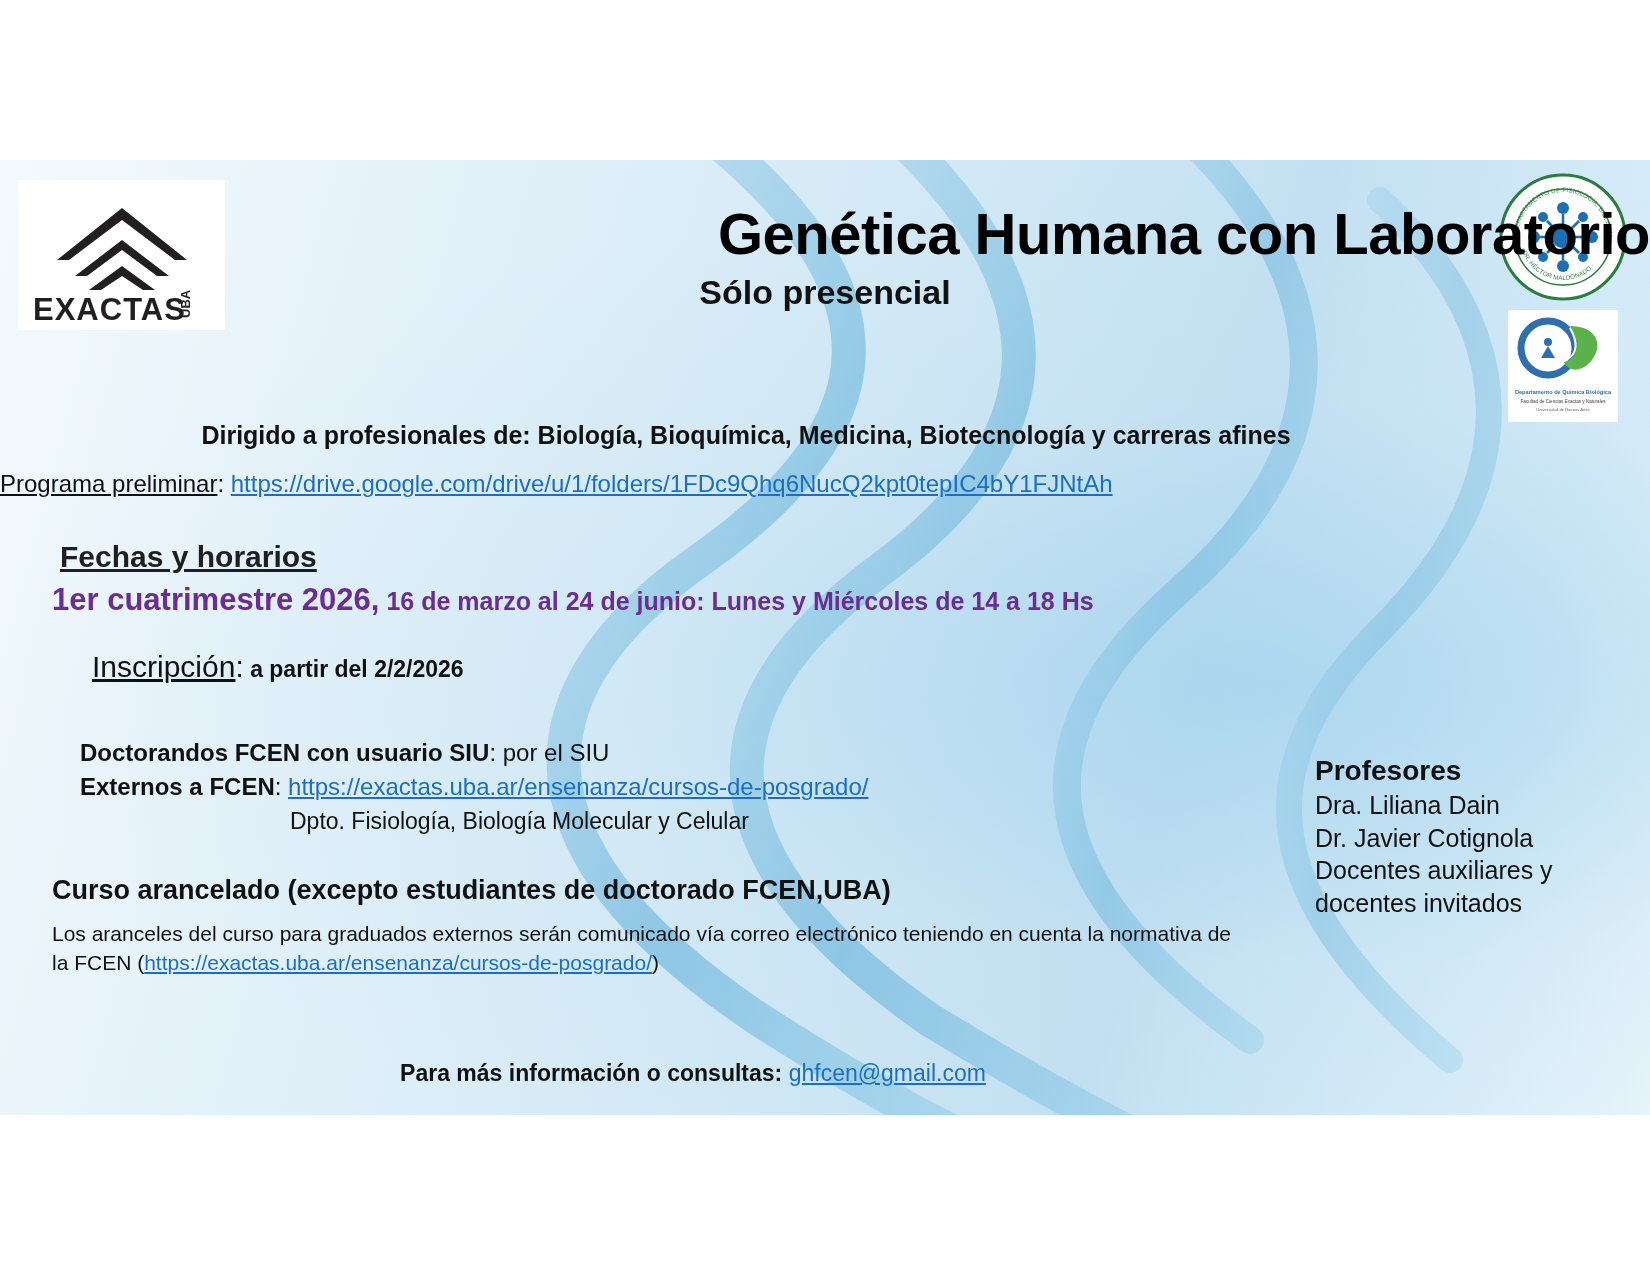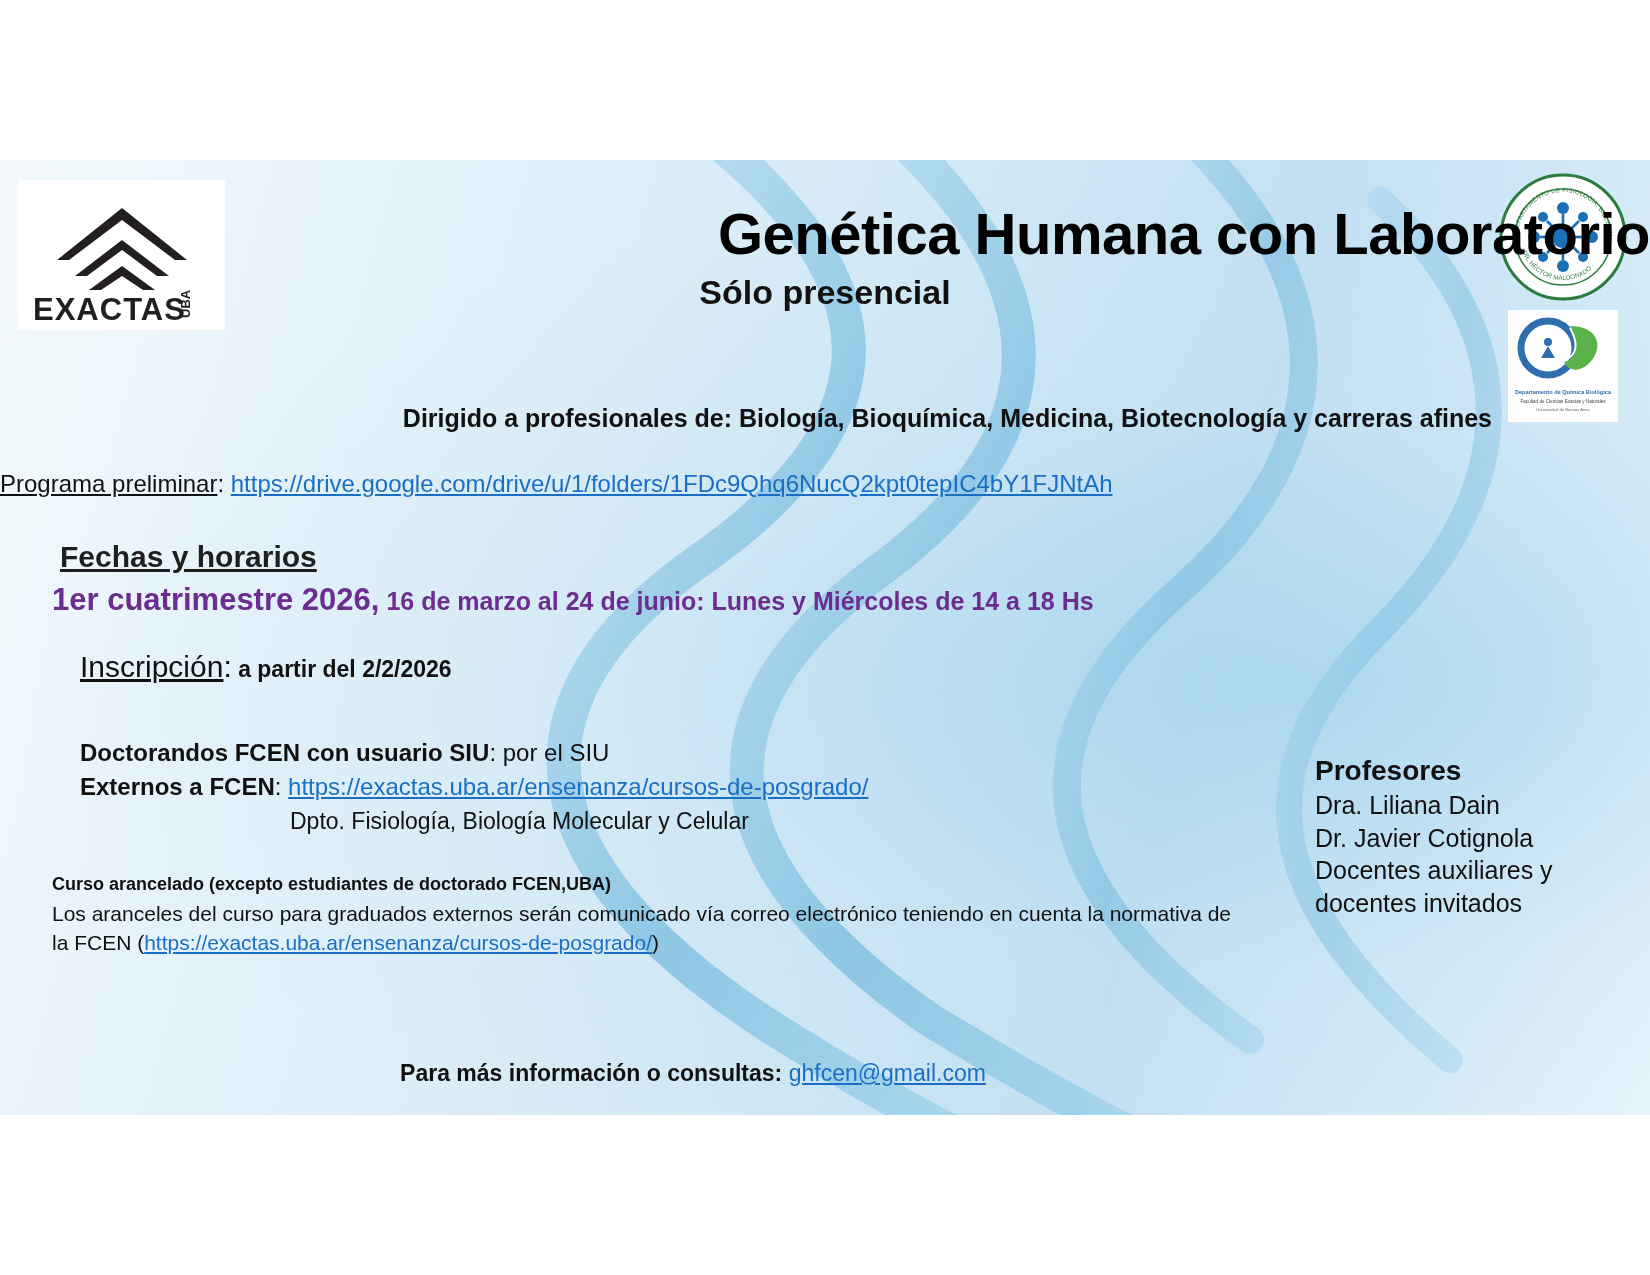--- a/index.html
+++ b/index.html
@@ -108,23 +108,23 @@
   .subtitle {
     font-size: 34px;
     font-weight: bold;
     color: #111111;
     margin-top: 6px;
   }
 
   .dirigido {
     position: absolute;
     left: 0;
-    top: 244px;
+    top: 261px;
     width: 1492px;
-    text-align: right;
+    text-align: center;
     font-size: 25px;
     font-weight: bold;
     color: #111111;
   }
 
   .programa {
     position: absolute;
     left: 0;
     top: 310px;
     width: 1650px;
@@ -157,21 +157,21 @@
   }
   .fechas-line .big {
     font-size: 31px;
     font-weight: bold;
     color: #6b2d8f;
   }
 
   
   .insc {
     position: absolute;
-    left: 80px;
+    left: 92px;
     top: 490px;
     font-size: 23px;
     color: #111111;
   }
   .insc .h {
     font-size: 30px;
     text-decoration: underline;
     color: #111;
     font-weight: normal;
   }
@@ -200,23 +200,23 @@
     position: absolute;
     left: 52px;
     top: 712px;
     width: 1180px;
     font-size: 21px;
     color: #111111;
     line-height: 1.35;
   }
   .arancel .h {
     font-weight: bold;
-    font-size: 18px;
+    font-size: 27px;
     display: block;
-    margin-bottom: 4px;
+    margin-bottom: 12px;
   }
 
   
   .profes {
     position: absolute;
     left: 1315px;
     top: 595px;
     width: 320px;
     color: #111111;
   }

